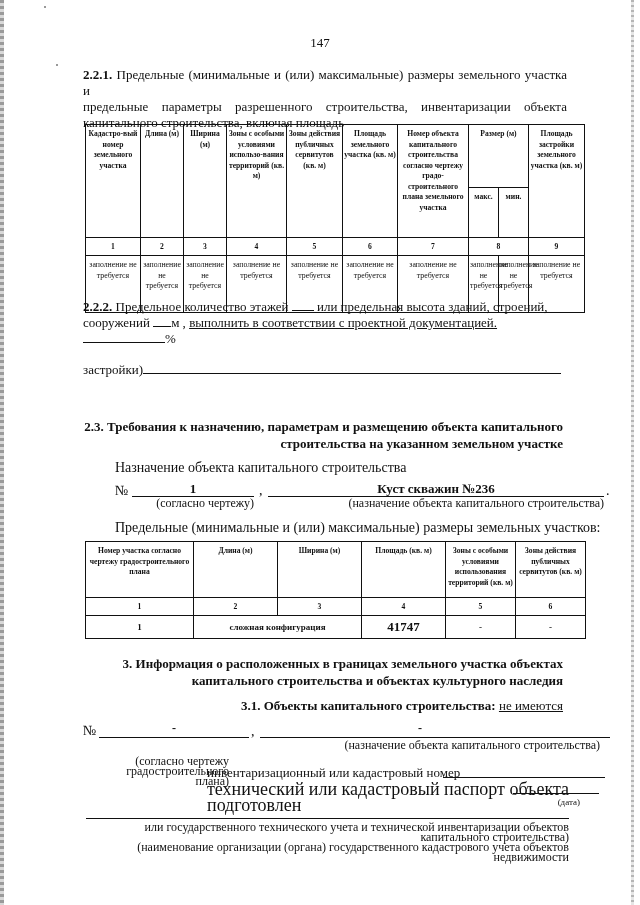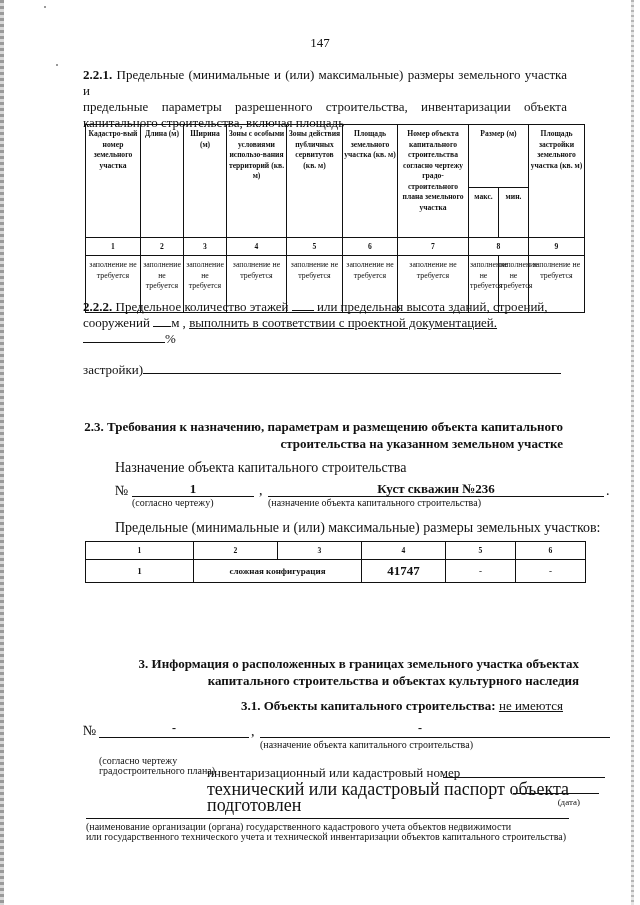--- a/index.html
+++ b/index.html
@@ -28,21 +28,21 @@
   table.t1 .num td { font-weight: bold; height: 9px; line-height: 9px; vertical-align: middle; }
   table.t1 .val td { height: 48px; font-size: 7.8px; line-height: 10.5px; }
   table.t2 { left: 85px; top: 541px; width: 500px; font-size: 7.6px; line-height: 10.5px; }
   table.t2 .hd { font-weight: bold; height: 56px; }
   table.t2 .num td { font-weight: bold; height: 9px; line-height: 9px; vertical-align: middle; }
   table.t2 .val td { height: 14px; font-weight: bold; font-size: 9px; vertical-align: middle; }
   table.t2 .val td.big { font-size: 13px; }
 
   .heading { position: absolute; left: 73px; width: 490px; font-size: 13px; font-weight: bold; line-height: 17px; text-align: right; }
   .plain { position: absolute; font-size: 14px; line-height: 16px; }
-  .small { position: absolute; font-size: 10px; line-height: 10px; text-align: left; }
+  .small { position: absolute; font-size: 12px; line-height: 10px; text-align: right; }
   .hline { position: absolute; border-bottom: 1px solid #111; height: 0; }
   .fillval { position: absolute; font-size: 13px; font-weight: bold; text-align: center; }
 </style>
 </head>
 <body>
 
 <div class="edge-left"></div>
 <div class="edge-right"></div>
 <div class="speck" style="left:44px;top:6px;"></div>
 <div class="speck" style="left:56px;top:64px;"></div>
@@ -152,39 +152,47 @@
 <table class="t t2">
   <colgroup>
     <col style="width:108px">
       <col style="width:84px">
       <col style="width:84px">
       <col style="width:84px">
       <col style="width:70px">
       <col style="width:70px">
   </colgroup>
   <tbody>
+      <tr class="hd">
+    <td>Номер участка согласно чертежу градостроительного плана</td>
+    <td>Длина (м)</td>
+    <td>Ширина (м)</td>
+    <td>Площадь (кв. м)</td>
+    <td>Зоны с особыми условиями использования территорий (кв. м)</td>
+    <td>Зоны действия публичных сервитутов (кв. м)</td>
+  </tr>
   <tr class="num">
     <td>1</td>
     <td>2</td>
     <td>3</td>
     <td>4</td>
     <td>5</td>
     <td>6</td>
   </tr>
   <tr class="val">
     <td>1</td>
     <td colspan="2">сложная конфигурация</td>
     <td class="big">41747</td>
     <td>-</td>
     <td>-</td>
   </tr>
 </tbody>
   </table>
 
-<div class="heading" style="top:655px;margin-left:16px;">
+<div class="heading" style="top:655px;">
   <div>3. Информация о расположенных в границах земельного участка объектах</div>
   <div>капитального строительства и объектах культурного наследия</div>
 </div>
 
 <div class="heading" style="top:697px;">
   <span>3.1. Объекты капитального строительства:</span> <span class="u" style="font-weight:normal">не имеются</span>
 </div>
 
 <div class="plain" style="left:83px;top:723px;">№</div>
 <div class="hline" style="left:99px;top:737px;width:150px;"></div>
@@ -199,15 +207,15 @@
 <div class="small" style="left:260px;top:740px;width:340px;">(назначение объекта капитального строительства)</div>
 
 <div class="plain" style="left:207px;top:765px;font-size:13px;">инвентаризационный или кадастровый номер</div>
 <div class="hline" style="left:443px;top:777px;width:162px;"></div>
 <div class="plain" style="left:207px;top:781px;font-size:18px;">технический или кадастровый паспорт объекта подготовлен</div>
 <div class="hline" style="left:513px;top:793px;width:86px;"></div>
 <div class="small" style="left:520px;top:797px;width:60px;text-align:right;font-size:9px;">(дата)</div>
 
 <div class="hline" style="left:86px;top:818px;width:483px;"></div>
 <div class="small" style="left:86px;top:822px;width:483px;">
+  <div>или государственного технического учета и технической инвентаризации объектов капитального строительства)</div>
   <div>(наименование организации (органа) государственного кадастрового учета объектов недвижимости</div>
-  <div>или государственного технического учета и технической инвентаризации объектов капитального строительства)</div>
 </div>
 
 </body></html>

